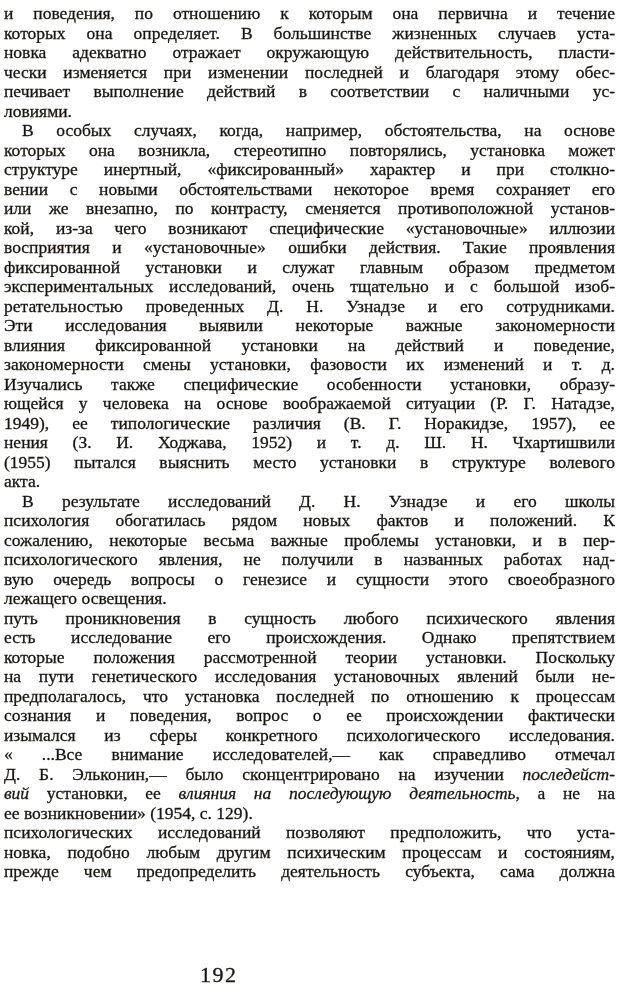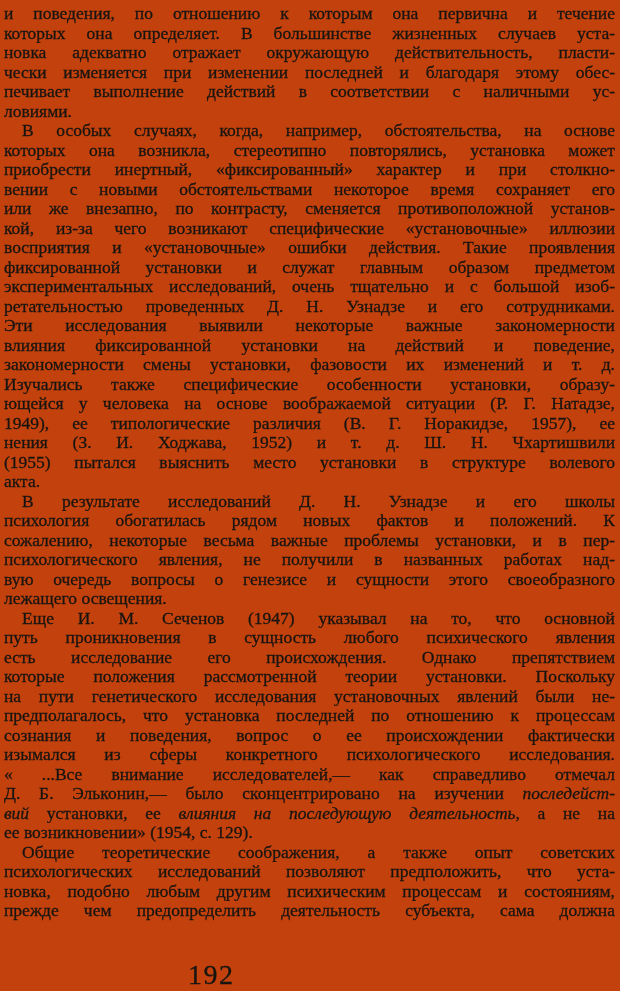--- a/index.html
+++ b/index.html
@@ -42,45 +42,45 @@
     text-indent: 18px;
   }
   .line.end {
     text-align-last: left;
   }
   .it {
     font-style: italic;
   }
   .page-number {
     position: absolute;
-    left: 188px;
+    left: 200px;
     top: 962px;
-    font-size: 28px;
+    font-size: 22px;
     line-height: 26px;
     letter-spacing: 1.5px;
     text-align: left;
   }
 </style>
 </head>
 <body>
 
-<div class="book-page" style="background: #c2410c; color: rgb(24, 21, 17);">
+<div class="book-page" style="background: #ffffff; color: rgb(24, 21, 17);">
   <div class="text-block">
       <div class="paragraph">
         <div class="line"><span>и поведения, по отношению к которым она первична и течение</span></div>
         <div class="line"><span>которых она определяет. В большинстве жизненных случаев уста-</span></div>
         <div class="line"><span>новка адекватно отражает окружающую действительность, пласти-</span></div>
         <div class="line"><span>чески изменяется при изменении последней и благодаря этому обес-</span></div>
         <div class="line"><span>печивает выполнение действий в соответствии с наличными ус-</span></div>
         <div class="line end"><span>ловиями.</span></div>
       </div>
       <div class="paragraph">
         <div class="line indent"><span>В особых случаях, когда, например, обстоятельства, на основе</span></div>
         <div class="line"><span>которых она возникла, стереотипно повторялись, установка может</span></div>
-        <div class="line"><span>приобрести инертный, «фиксированный» характер и при столкно-</span></div>
+        <div class="line"><span>структуре инертный, «фиксированный» характер и при столкно-</span></div>
         <div class="line"><span>вении с новыми обстоятельствами некоторое время сохраняет его</span></div>
         <div class="line"><span>или же внезапно, по контрасту, сменяется противоположной установ-</span></div>
         <div class="line"><span>кой, из-за чего возникают специфические «установочные» иллюзии</span></div>
         <div class="line"><span>восприятия и «установочные» ошибки действия. Такие проявления</span></div>
         <div class="line"><span>фиксированной установки и служат главным образом предметом</span></div>
         <div class="line"><span>экспериментальных исследований, очень тщательно и с большой изоб-</span></div>
         <div class="line"><span>ретательностью проведенных Д. Н. Узнадзе и его сотрудниками.</span></div>
         <div class="line"><span>Эти исследования выявили некоторые важные закономерности</span></div>
         <div class="line"><span>влияния фиксированной установки на действий и поведение,</span></div>
         <div class="line"><span>закономерности смены установки, фазовости их изменений и т. д.</span></div>
@@ -93,34 +93,32 @@
       </div>
       <div class="paragraph">
         <div class="line indent"><span>В результате исследований Д. Н. Узнадзе и его школы</span></div>
         <div class="line"><span>психология обогатилась рядом новых фактов и положений. К</span></div>
         <div class="line"><span>сожалению, некоторые весьма важные проблемы установки, и в пер-</span></div>
         <div class="line"><span>психологического явления, не получили в названных работах над-</span></div>
         <div class="line"><span>вую очередь вопросы о генезисе и сущности этого своеобразного</span></div>
         <div class="line end"><span>лежащего освещения.</span></div>
       </div>
       <div class="paragraph">
-        <div class="line indent"><span>Еще И. М. Сеченов (1947) указывал на то, что основной</span></div>
         <div class="line"><span>путь проникновения в сущность любого психического явления</span></div>
         <div class="line"><span>есть исследование его происхождения. Однако препятствием</span></div>
         <div class="line"><span>которые положения рассмотренной теории установки. Поскольку</span></div>
         <div class="line"><span>на пути генетического исследования установочных явлений были не-</span></div>
         <div class="line"><span>предполагалось, что установка последней по отношению к процессам</span></div>
         <div class="line"><span>сознания и поведения, вопрос о ее происхождении фактически</span></div>
         <div class="line"><span>изымался из сферы конкретного психологического исследования.</span></div>
         <div class="line"><span>« ...Все внимание исследователей,— как справедливо отмечал</span></div>
         <div class="line"><span>Д. Б. Эльконин,— было сконцентрировано на изучении </span><span class="it">последейст-</span></div>
         <div class="line"><span class="it">вий</span><span> установки, ее </span><span class="it">влияния на последующую деятельность</span><span>, а не на</span></div>
         <div class="line end"><span>ее возникновении» (1954, с. 129).</span></div>
       </div>
       <div class="paragraph">
-        <div class="line indent"><span>Общие теоретические соображения, а также опыт советских</span></div>
         <div class="line"><span>психологических исследований позволяют предположить, что уста-</span></div>
         <div class="line"><span>новка, подобно любым другим психическим процессам и состояниям,</span></div>
         <div class="line"><span>прежде чем предопределить деятельность субъекта, сама должна</span></div>
       </div>
     </div>
   <div class="page-number">192</div>
 </div>
 
 </body></html>

